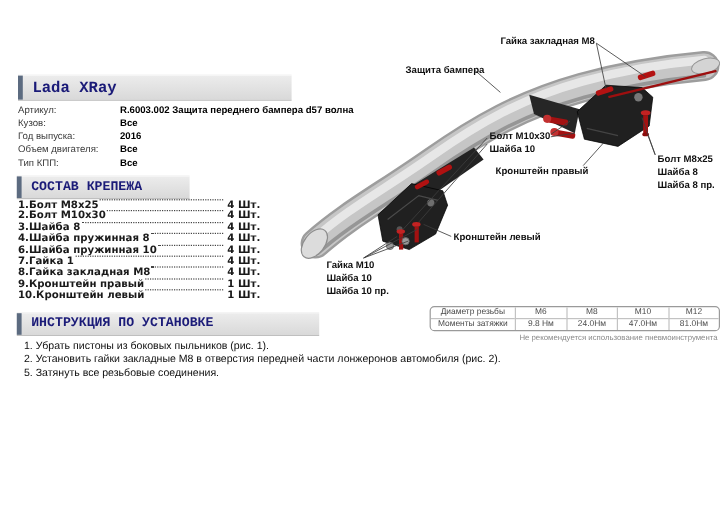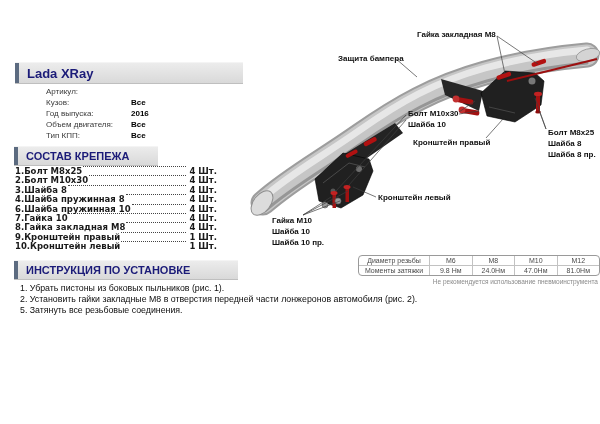--- a/index.html
+++ b/index.html
@@ -2,32 +2,32 @@
 <html><head>
 <meta charset="utf-8">
 <style>
   html,body{margin:0;padding:0;background:#fff;}
   .page{position:relative;width:600px;height:424px;background:#ffffff;overflow:hidden;
         font-family:"Liberation Sans",sans-serif;color:#111;}
 
   
   .hbar{position:absolute;display:flex;align-items:center;
         background:linear-gradient(#ececec,#d9d9d9);
-        border-bottom:1px solid #bfbfbf;border-top:1px solid #f4f4f4;}
+        border-bottom:1px solid #bfbfbf;border-top:1px solid #f4f4f4;font-family:Liberation Mono, monospace;}
   .hbar .accent{width:4px;align-self:stretch;background:#5c6b80;margin-right:2px;}
   .hbar .htxt{padding-left:6px;font-weight:bold;color:#1b1b78;white-space:nowrap;}
   .title-bar{left:15px;top:62px;width:228px;height:20px;}
   .title-bar .htxt{font-size:13px;}
   .sec-bar .htxt{font-size:11px;}
   .fast-bar{left:14px;top:146px;width:144px;height:18px;}
-  .inst-bar{left:14px;top:260px;width:224px;height:18px;text-align:right;}
+  .inst-bar{left:14px;top:260px;width:252px;height:18px;text-align:right;}
 
   
   .info{position:absolute;left:15px;top:86px;width:290px;font-size:8px;}
-  .info-row{display:flex;line-height:11px;margin-left:31px;}
+  .info-row{display:flex;line-height:11px;}
   .info-label{width:85px;color:#3a3a3a;}
   .info-value{font-weight:bold;color:#000;white-space:nowrap;}
 
   
   .flist{position:absolute;left:15px;top:166px;width:202px;font-size:8.5px;font-weight:bold;
          font-family:"DejaVu Sans",sans-serif;color:#1a1a1a;}
   .f-row{display:flex;align-items:flex-start;height:9.4px;}
   .f-label{white-space:nowrap;}
   .f-dots{flex:1;border-bottom:1px dotted #444;margin:0 3px 2px 1px;}
   .f-qty{white-space:nowrap;}
@@ -57,20 +57,21 @@
 <div class="page">
 
   <div class="hbar title-bar">
     <span class="accent"></span>
     <span class="htxt">Lada XRay</span>
   </div>
 
   <div class="info">
     <div class="info-row">
       <span class="info-label">Артикул:</span>
+      <span class="info-value">R.6003.002 Защита переднего бампера d57 волна</span>
     </div>
     <div class="info-row">
       <span class="info-label">Кузов:</span>
       <span class="info-value">Все</span>
     </div>
     <div class="info-row">
       <span class="info-label">Год выпуска:</span>
       <span class="info-value">2016</span>
     </div>
     <div class="info-row">
@@ -107,21 +108,21 @@
         <span class="f-label">4.Шайба пружинная 8</span>
         <span class="f-dots"></span>
         <span class="f-qty">4 Шт.</span>
       </div>
     <div class="f-row">
         <span class="f-label">6.Шайба пружинная 10</span>
         <span class="f-dots"></span>
         <span class="f-qty">4 Шт.</span>
       </div>
     <div class="f-row">
-        <span class="f-label">7.Гайка 10</span>
+        <span class="f-label">7.Гайка 1</span>
         <span class="f-dots"></span>
         <span class="f-qty">4 Шт.</span>
       </div>
     <div class="f-row">
         <span class="f-label">8.Гайка закладная М8</span>
         <span class="f-dots"></span>
         <span class="f-qty">4 Шт.</span>
       </div>
     <div class="f-row">
         <span class="f-label">9.Кронштейн правый</span>

